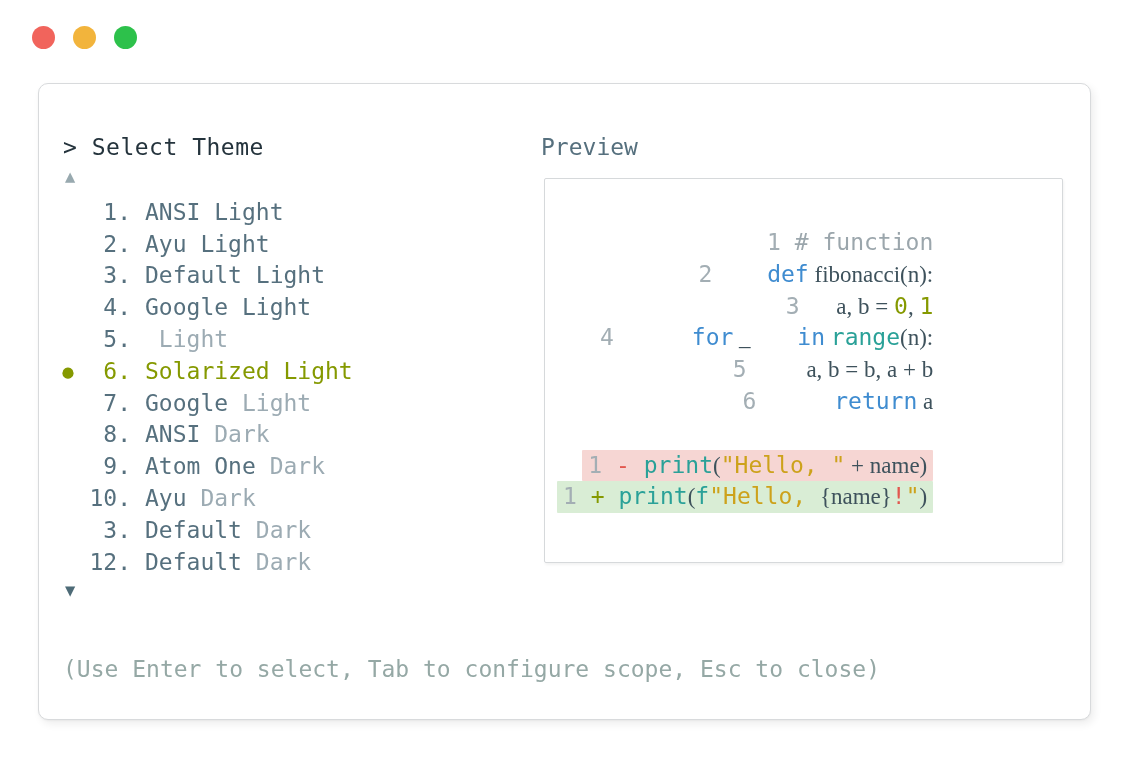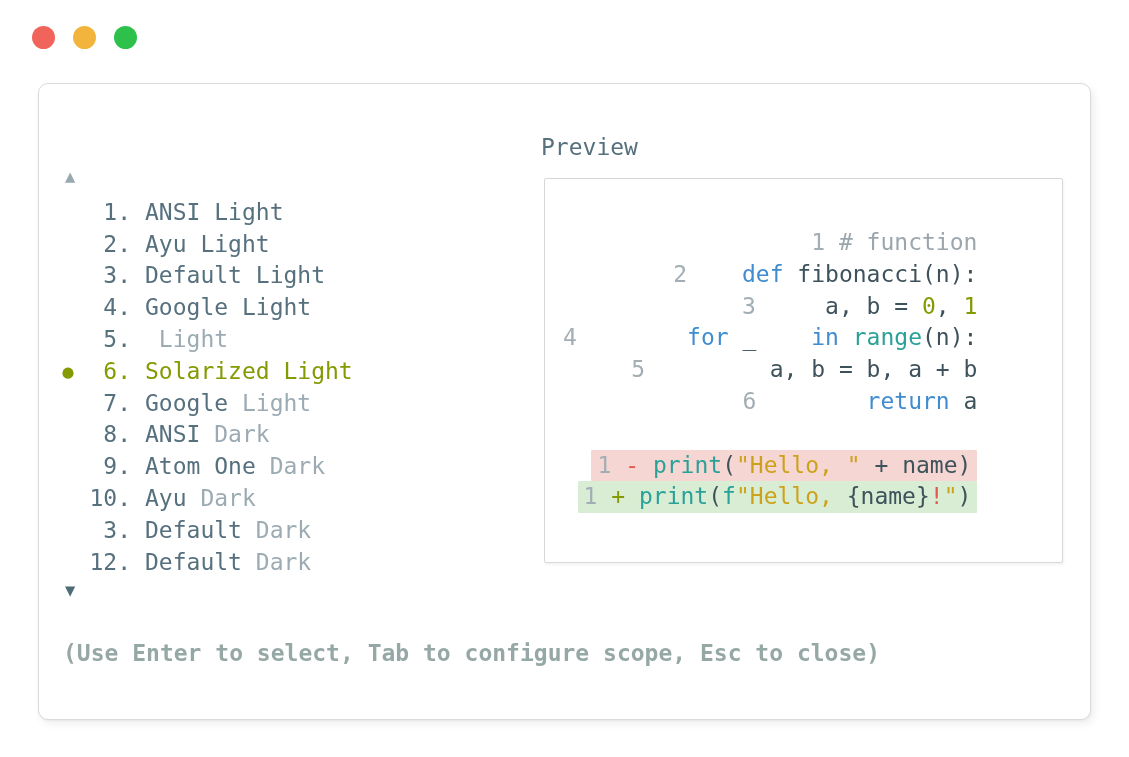--- a/index.html
+++ b/index.html
@@ -30,21 +30,21 @@
   .theme-row{display:flex;align-items:center;height:31.8px;font-size:23px;cursor:pointer;}
   .theme-row .marker{width:34px;text-align:center;color:var(--olive);font-size:19px;}
   .theme-row .num{width:46px;text-align:right;color:var(--slate);white-space:pre;}
   .theme-row .gap{width:14px;}
   .theme-row .name{color:var(--slate);white-space:pre;}
   .theme-row .variant{color:var(--slate);white-space:pre;}
   .theme-row .variant.muted{color:var(--muted);}
   .theme-row.selected .num,
   .theme-row.selected .name,
   .theme-row.selected .variant{color:var(--olive);}
-  .footer{position:absolute;left:24px;top:556px;font-size:23px;color:var(--footer);white-space:pre;font-weight:bold;}
+  .footer{position:absolute;left:24px;top:572px;font-size:23px;color:var(--footer);white-space:pre;}
   
   .preview-title{position:absolute;left:502px;top:50px;font-size:23px;color:var(--slate);}
   .preview-box{
     position:absolute;left:505px;top:94px;width:517px;height:383px;
     background:#fff;border:1.5px solid var(--box_border);border-radius:2px;
     box-shadow:1px 2px 3px rgba(0,0,0,.05);
     text-align:right;
   }
   .code{
     position:absolute;left:0;top:0;margin:0;padding:48px 0 0 18px;
@@ -55,35 +55,36 @@
   .line-body.diff-del{background:var(--del_bg);padding:0 6px;margin-left:-6px;border-radius:1px;}
   .line-body.diff-add{background:var(--add_bg);padding:0 6px;margin-left:-6px;border-radius:1px;}
   .tk-lineno{color:var(--lineno);}
   .tk-comment{color:var(--comment);}
   .tk-kw{color:var(--kw);margin-left:41px;}
   .tk-fn{color:var(--teal);}
   .tk-str{color:var(--gold);}
   .tk-num{color:var(--olive);}
   .tk-red{color:var(--red);}
   .tk-olive{color:var(--olive);}
-  .tk-plain{color:var(--code_plain);}
+  .tk-plain{color:var(--code_plain);font-family:Liberation Serif, serif;}
 </style>
 </head>
 <body>
 
 <div class="stage">
 
   <div class="traffic">
     <span class="light red"></span>
     <span class="light amber"></span>
     <span class="light green"></span>
   </div>
 
   <div class="panel">
 
+    <div class="prompt"><span>&gt;</span> <span>Select Theme</span></div>
 
     <div class="scroll-up">▲</div>
 
     <div class="theme-list">
         <div class="theme-row">
           <span class="marker"></span>
           <span class="num">1.</span>
           <span class="gap"></span>
           <span class="name">ANSI</span>
           <span class="variant"> Light</span>

